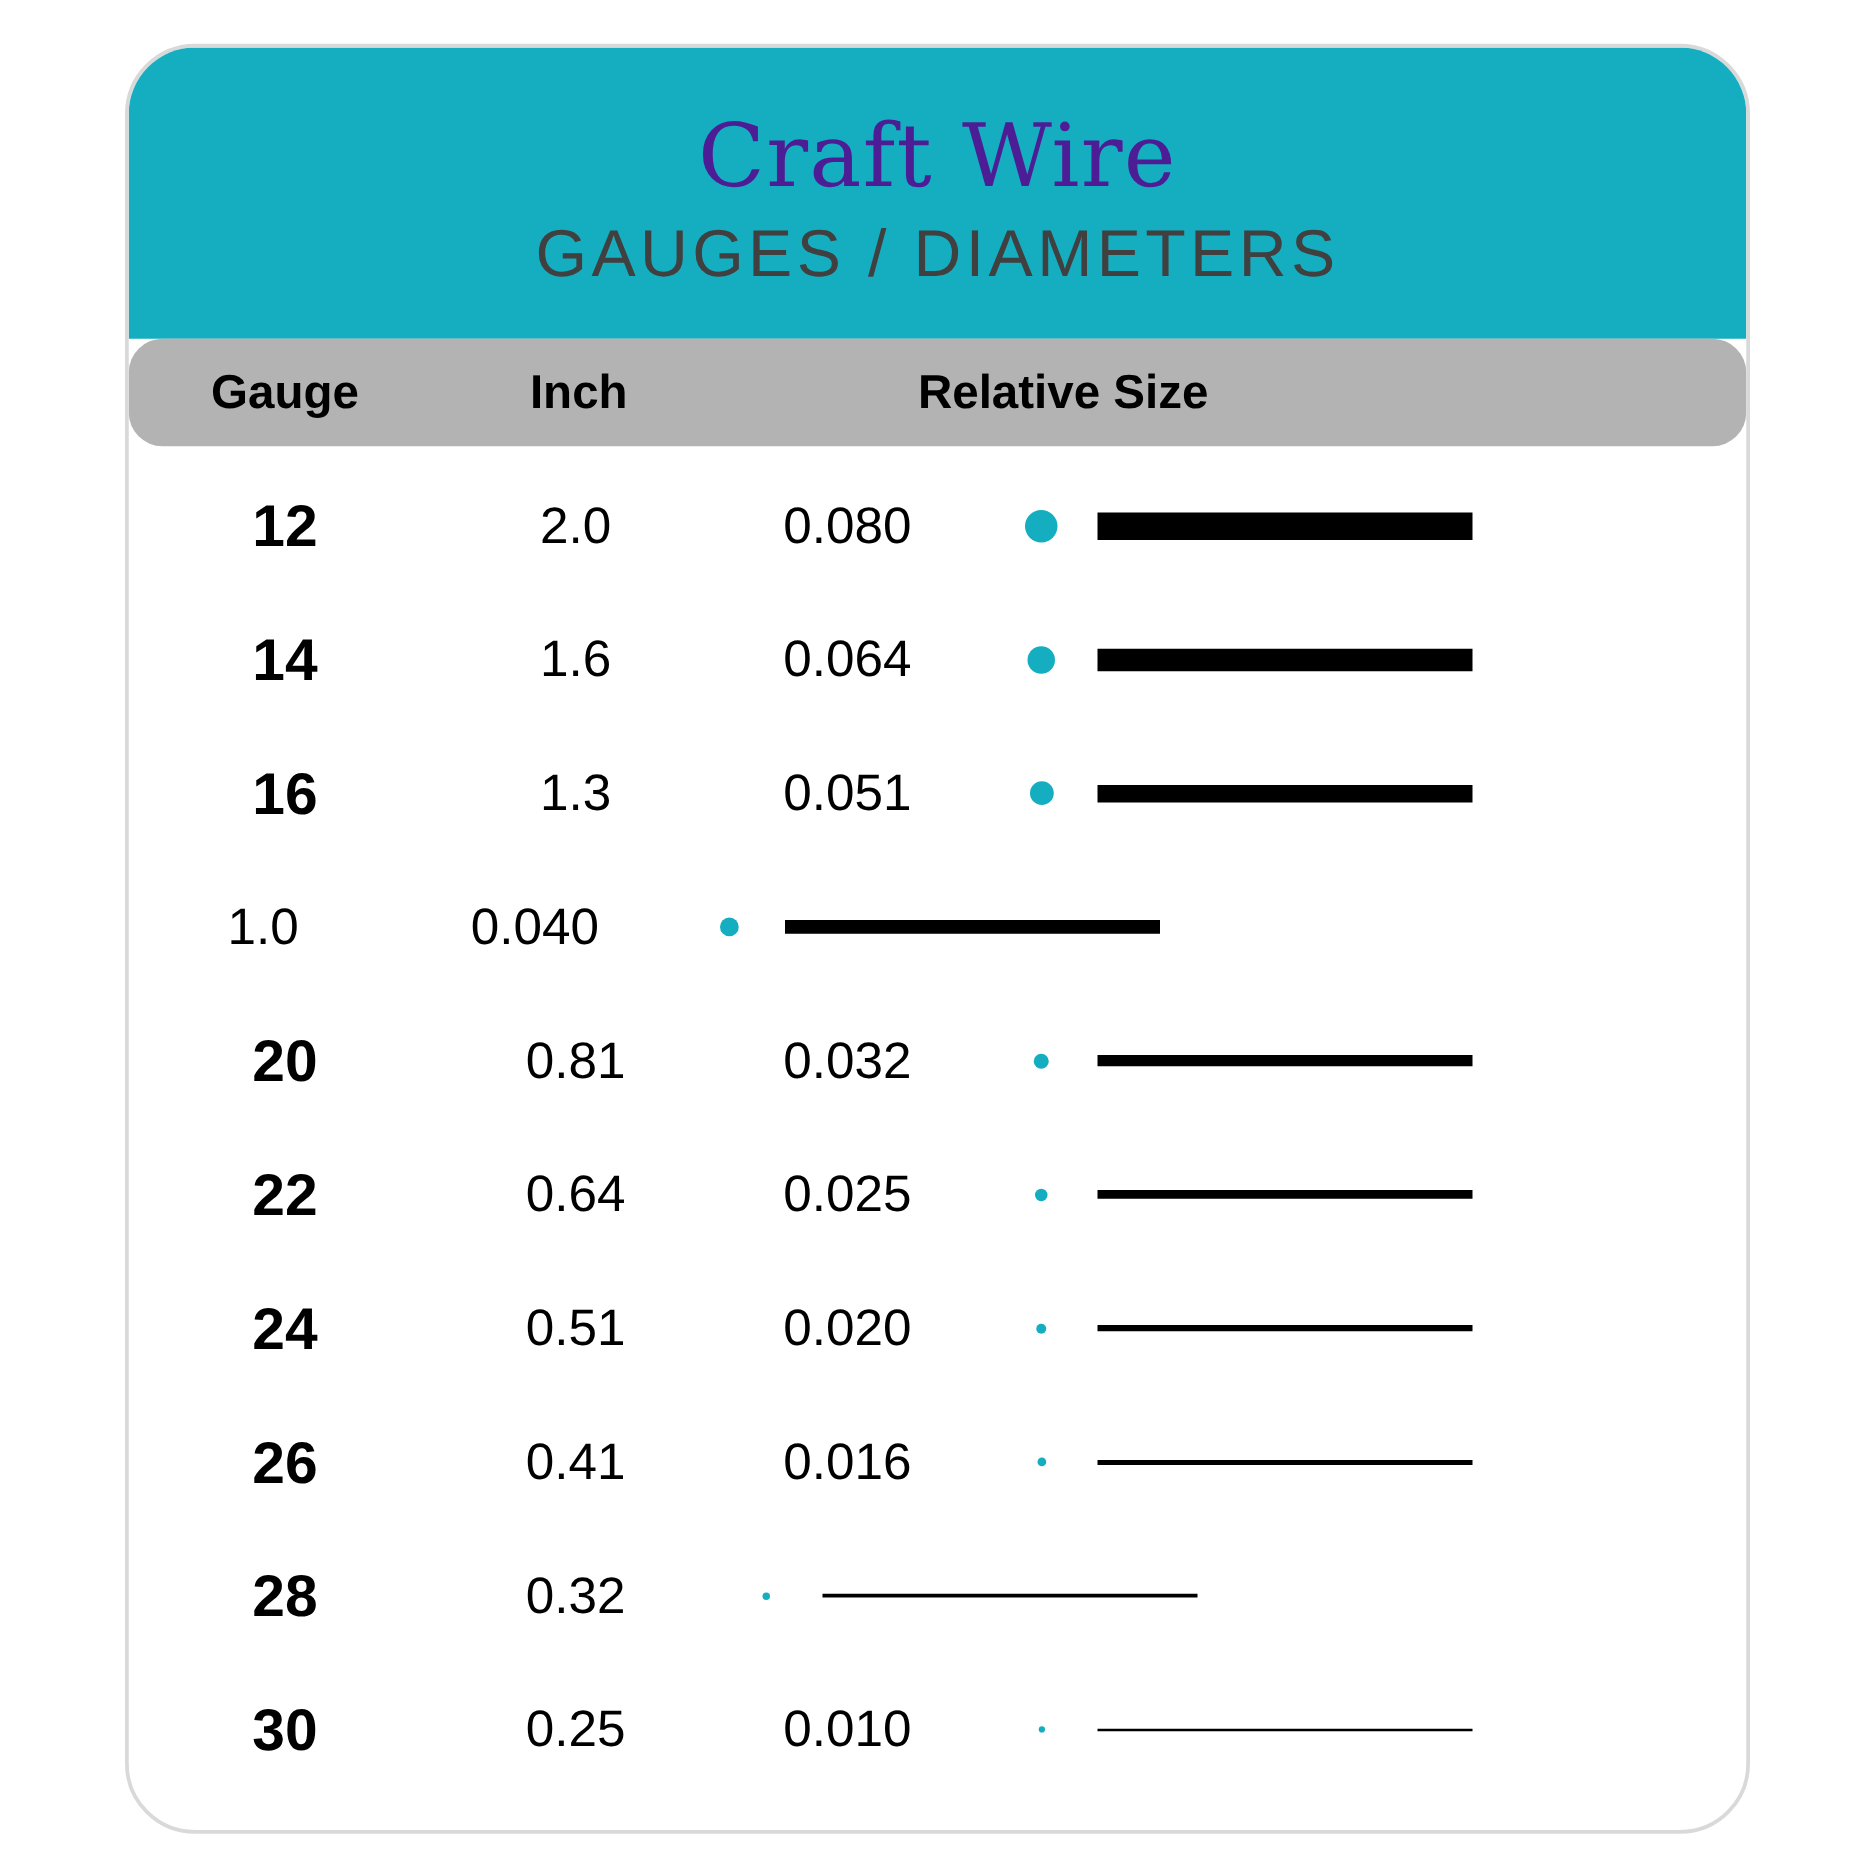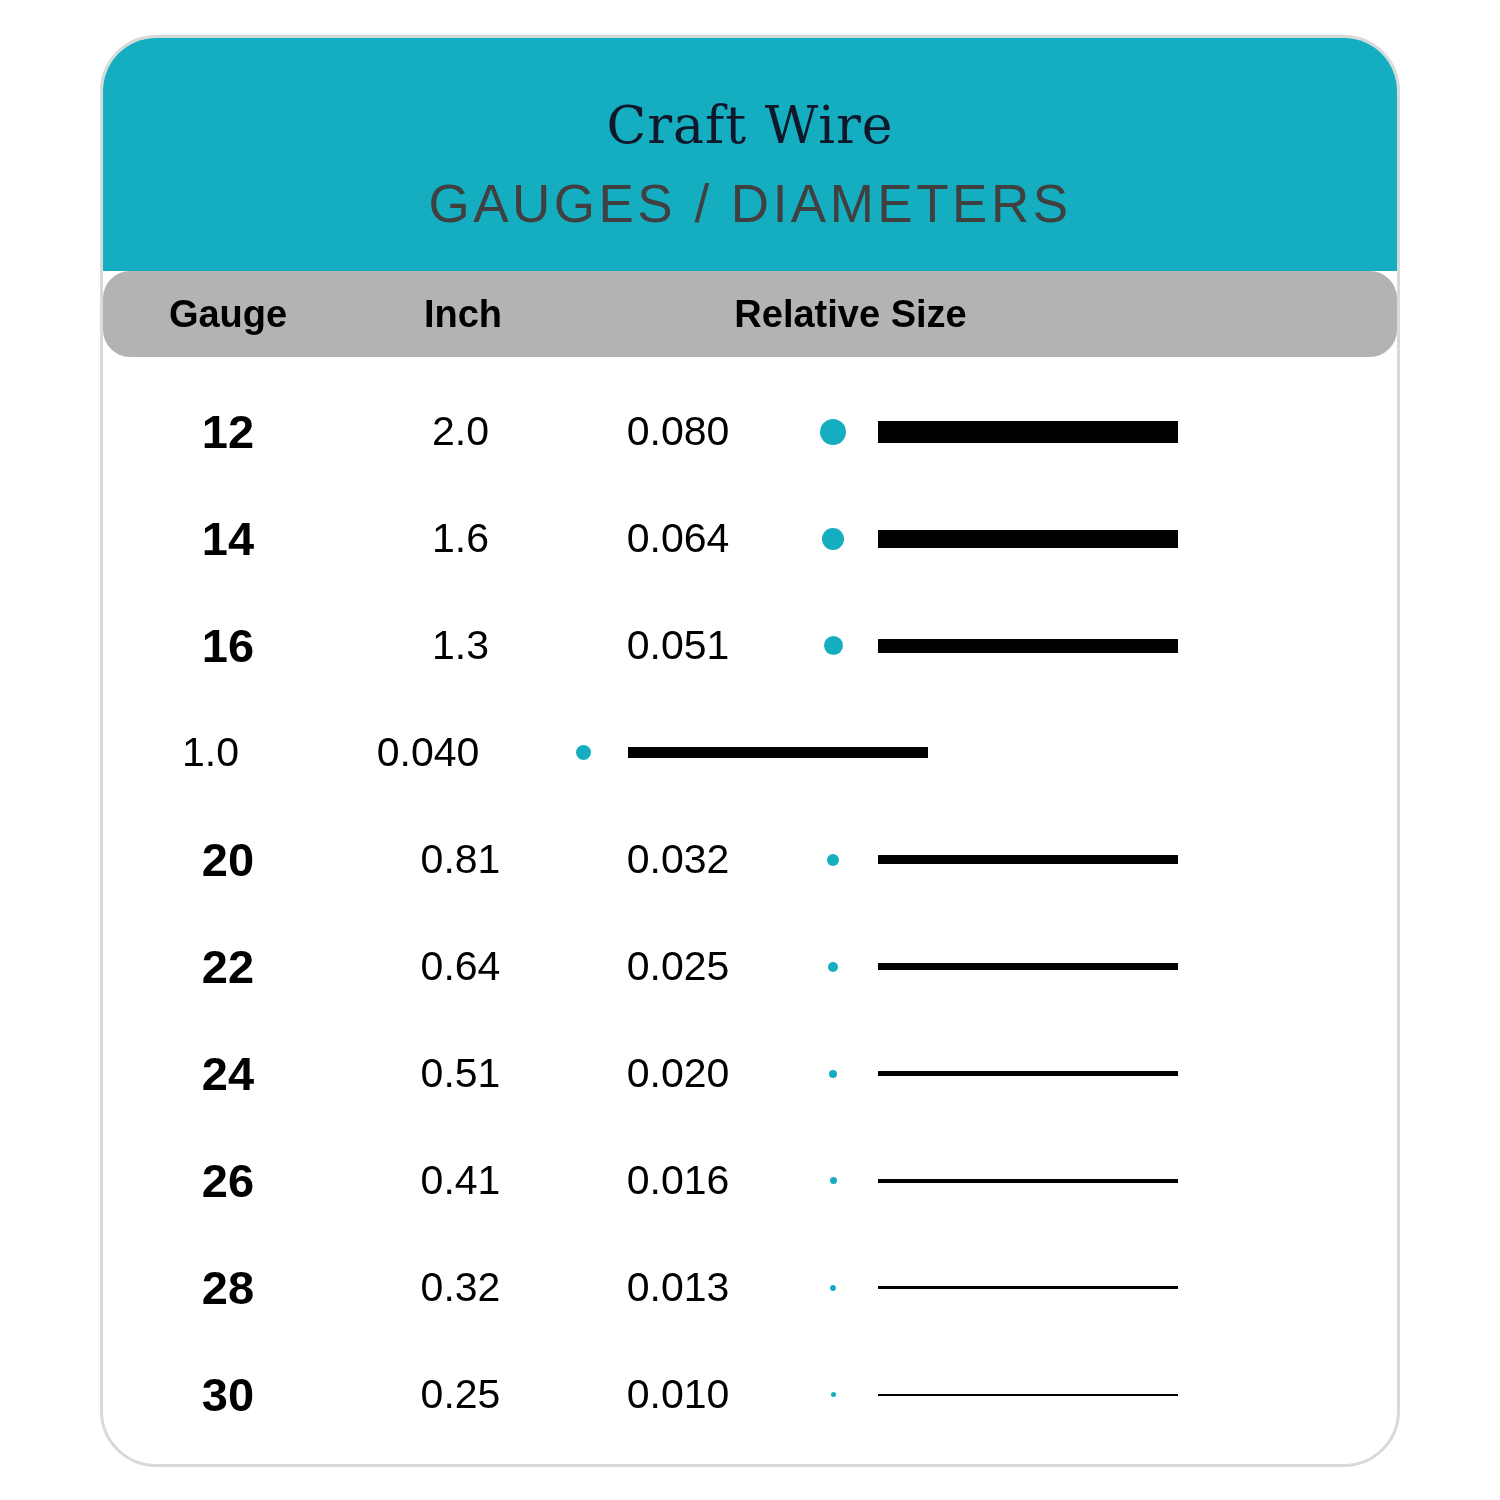--- a/index.html
+++ b/index.html
@@ -33,22 +33,22 @@
     height: 233px;
     display: flex;
     flex-direction: column;
     align-items: center;
     justify-content: center;
     padding-top: 6px;
     box-sizing: border-box;
   }
   #title {
     font-family: "DejaVu Serif", serif;
-    color: #0f172a;
-    font-size: 52px;
+    color: #4c1d95;
+    font-size: 70px;
     line-height: 86px;
     letter-spacing: 1px;
     font-weight: 400;
   }
   #subtitle {
     color: #404040;
     font-size: 53px;
     line-height: 60px;
     letter-spacing: 3.5px;
     font-weight: 400;
@@ -69,21 +69,21 @@
     font-weight: bold;
     text-align: center;
   }
   .c-gauge { width: 250px; }
   .c-mm    { width: 215px; }
   .c-inch  { width: 220px; }
   .c-rel   { width: 555px; }
 
   
   #rows {
-    padding-top: 21px;
+    padding-top: 10px;
   }
   .row {
     display: flex;
     align-items: center;
     height: 107px;
   }
   .cell {
     text-align: center;
     color: #000000;
   }
@@ -241,21 +241,20 @@
             <div class="dot" style="width: 7px; height: 7px; background: rgb(21, 174, 192);"></div>
           </div>
           <div class="bar-wrap">
             <div class="bar" style="height: 4px;"></div>
           </div>
         </div>
       </div>
       <div class="row">
         <div class="cell gauge">28</div>
         <div class="cell mm">0.32</div>
-        <div class="cell inch">0.013</div>
         <div class="cell rel">
           <div class="dot-wrap">
             <div class="dot" style="width: 6px; height: 6px; background: rgb(21, 174, 192);"></div>
           </div>
           <div class="bar-wrap">
             <div class="bar" style="height: 3px;"></div>
           </div>
         </div>
       </div>
       <div class="row">

